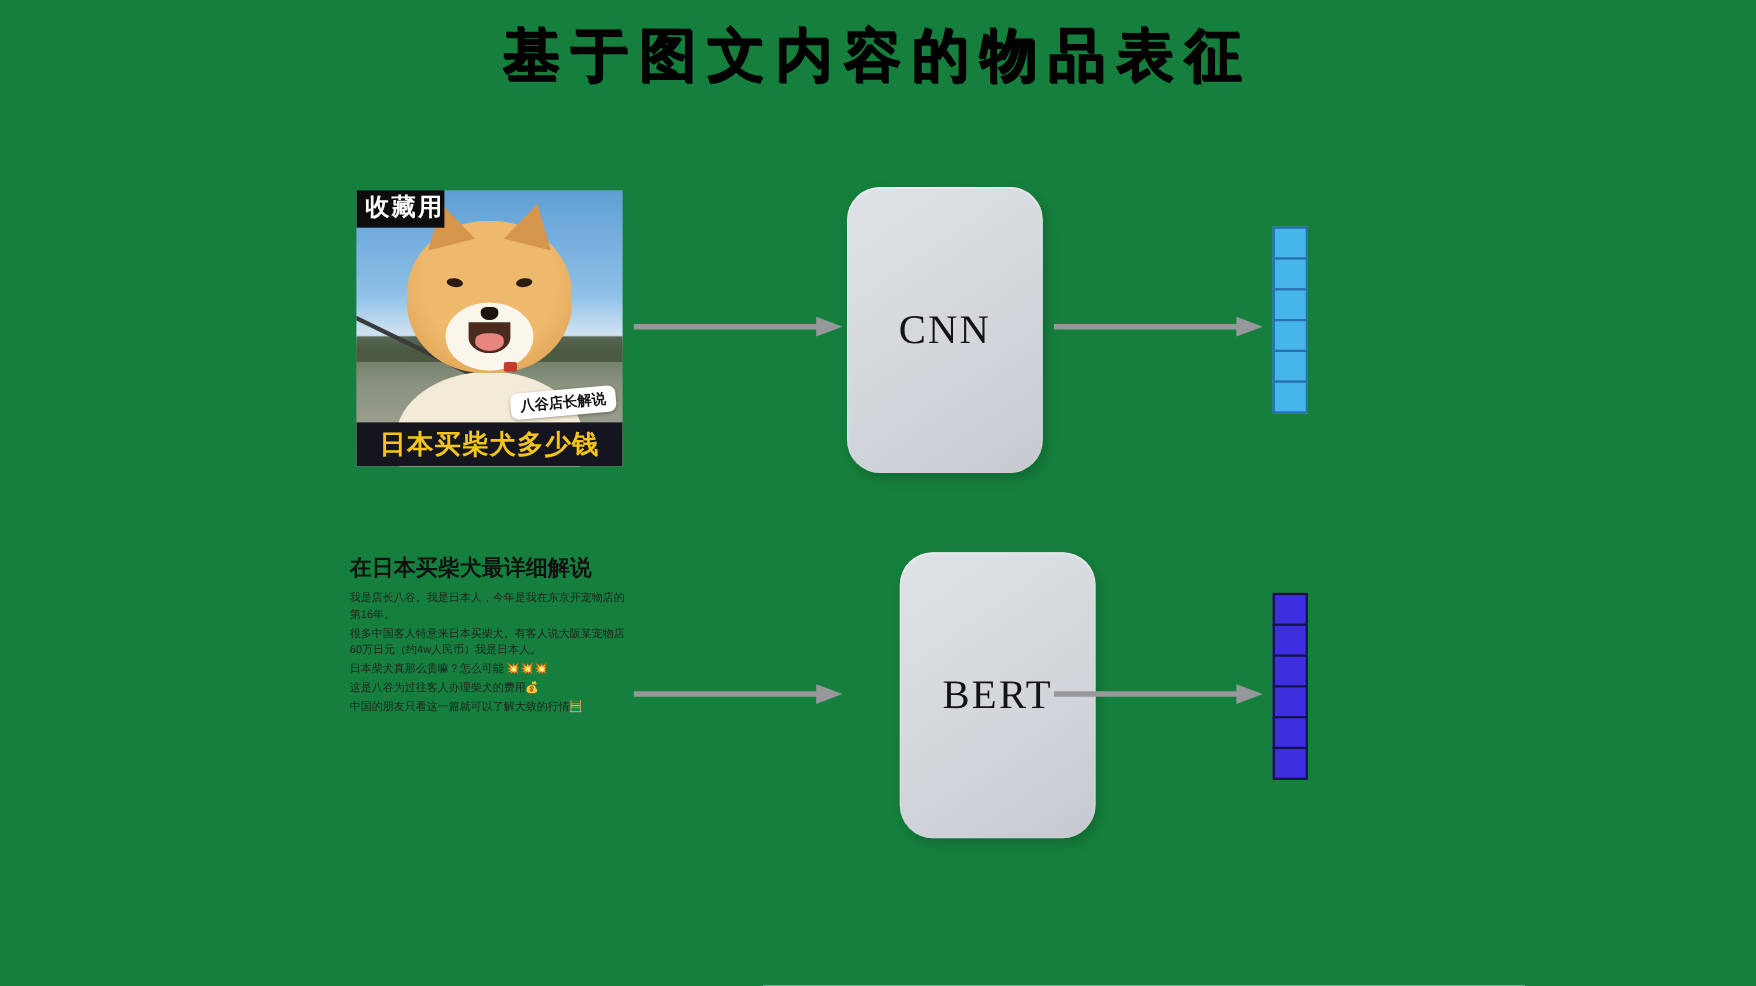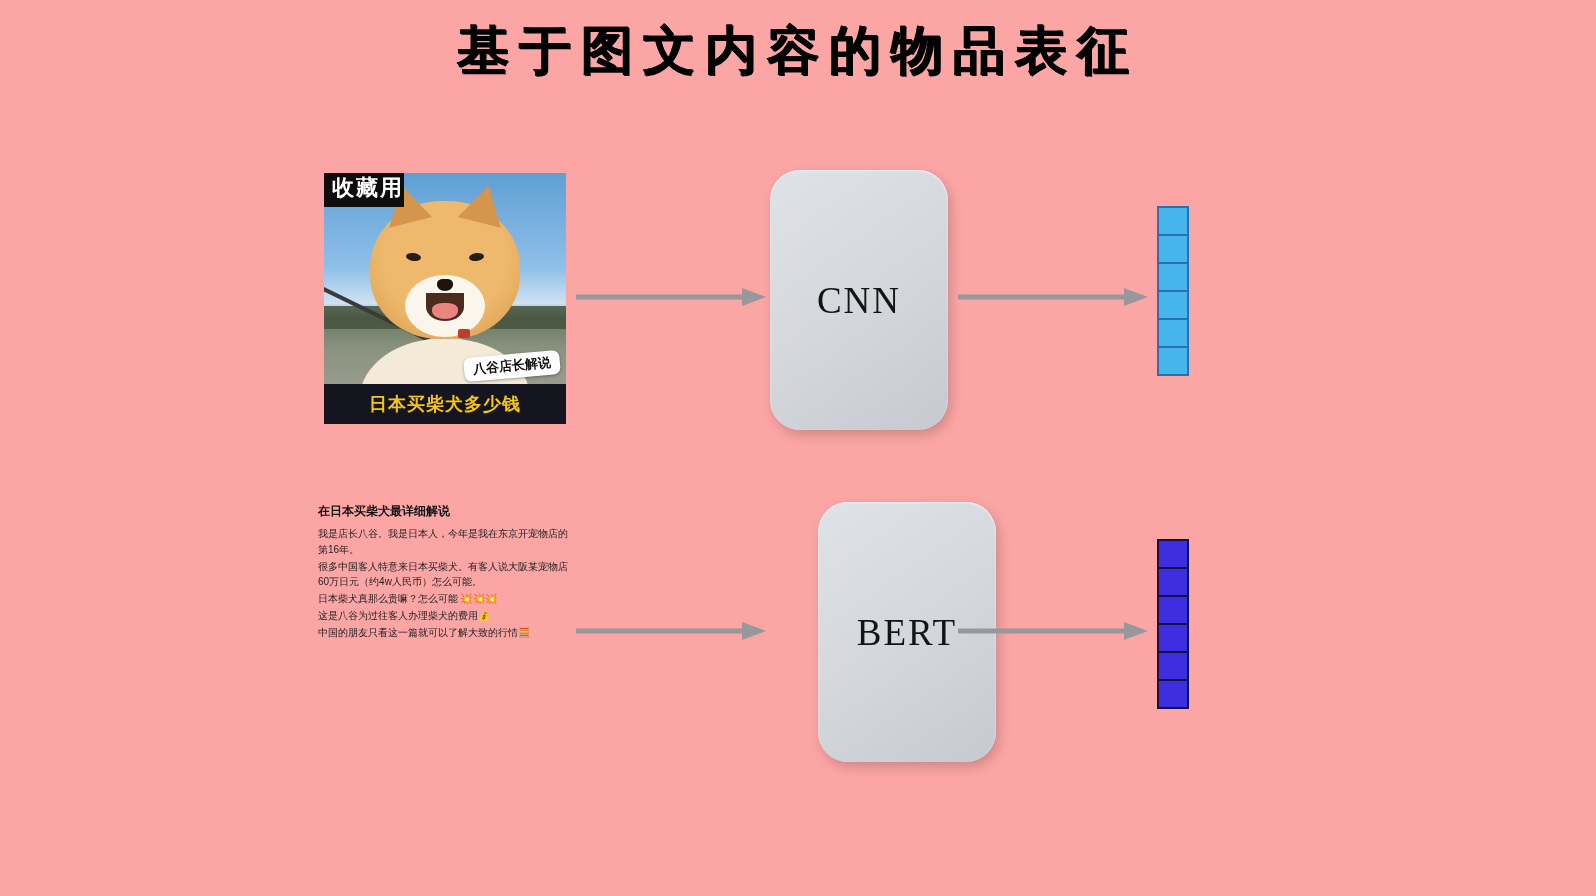--- a/index.html
+++ b/index.html
@@ -1,17 +1,17 @@
 <!DOCTYPE html>
 <html><head>
 <meta charset="utf-8">
 <style>
   * { margin:0; padding:0; box-sizing:border-box; }
   body { background:#ffffff; font-family:"Liberation Sans","DejaVu Sans",sans-serif; }
-  .canvas { position:relative; width:1596px; height:896px; background:#fca5a5; margin:0 auto; overflow:hidden; }
+  .canvas { position:relative; width:1596px; height:896px; background:#15803d; margin:0 auto; overflow:hidden; }
 
   
   .page-title {
     position:absolute; top:16px; left:0; width:1596px;
     text-align:center; font-size:52px; font-weight:900; color:#000;
     letter-spacing:10px;
     text-shadow:1px 1px 0 #000, -0.5px -0.5px 0 #000;
   }
 
   
@@ -39,26 +39,26 @@
   .mouth { position:absolute; left:56px; top:92px; width:38px; height:28px; background:#4a2b1e; border-radius:0 0 50% 50%; }
   .tongue { position:absolute; left:6px; top:10px; width:26px; height:16px; background:#e8857f; border-radius:40% 40% 50% 50%; }
   .collar-tag { position:absolute; left:88px; top:128px; width:12px; height:9px; background:#c23b2e; border-radius:2px; }
 
   .photo-badge { position:absolute; left:0; top:-6px; background:#0d0d0d; color:#fff;
     font-weight:bold; font-size:22px; padding:6px 0 4px 8px; letter-spacing:2px; }
   .photo-sticker { position:absolute; right:6px; bottom:46px; background:#ffffff; color:#111;
     font-weight:bold; font-size:13px; padding:3px 9px; border-radius:7px; transform:rotate(-5deg);
     box-shadow:0 1px 3px rgba(0,0,0,.35); white-space:nowrap; }
   .photo-caption { position:absolute; left:0; bottom:0; width:100%; height:40px; background:#15151f;
-    color:#f5c518; font-weight:bold; font-size:18px; display:flex; align-items:center; justify-content:center;
+    color:#f5c518; font-weight:bold; font-size:24px; display:flex; align-items:center; justify-content:center;
     letter-spacing:1px; white-space:nowrap; }
 
   
   .article { position:absolute; left:318px; top:503px; width:252px; color:#222; }
-  .article h2 { font-size:12px; font-weight:bold; margin-bottom:6px; color:#111; }
+  .article h2 { font-size:20px; font-weight:bold; margin-bottom:6px; color:#111; }
   .article p { font-size:10px; line-height:1.58; margin-bottom:1px; }
 
   
   .model-box { position:absolute; width:178px; height:260px; border-radius:30px;
     background:linear-gradient(145deg,#dfe2e7 0%,#d3d6db 55%,#c6c9d0 100%);
     box-shadow:3px 5px 12px rgba(0,0,0,.18), inset 0 1px 2px rgba(255,255,255,.7);
     display:flex; align-items:center; justify-content:center; }
   .model-box.cnn  { left:770px; top:170px; }
   .model-box.bert { left:770px; top:502px;margin-left:48px; }
   .model-label { font-family:"Liberation Serif","DejaVu Serif",serif; font-size:37px; color:#141414; letter-spacing:2px; }
@@ -124,21 +124,21 @@
       <div class="cell" style="background: rgb(69, 181, 234); border-color: rgb(42, 111, 174);"></div>
       <div class="cell" style="background: rgb(69, 181, 234); border-color: rgb(42, 111, 174);"></div>
       <div class="cell" style="background: rgb(69, 181, 234); border-color: rgb(42, 111, 174);"></div>
       <div class="cell" style="background: rgb(69, 181, 234); border-color: rgb(42, 111, 174);"></div>
       <div class="cell" style="background: rgb(69, 181, 234); border-color: rgb(42, 111, 174);"></div>
     </div>
 
   <div class="article">
     <h2>在日本买柴犬最详细解说</h2>
     <p>我是店长八谷。我是日本人，今年是我在东京开宠物店的第16年。</p>
-    <p>很多中国客人特意来日本买柴犬。有客人说大阪某宠物店60万日元（约4w人民币）怎么可能。</p>
+    <p>很多中国客人特意来日本买柴犬。有客人说大阪某宠物店60万日元（约4w人民币）我是日本人。</p>
     <p>日本柴犬真那么贵嘛？怎么可能 💥💥💥</p>
     <p>这是八谷为过往客人办理柴犬的费用💰</p>
     <p>中国的朋友只看这一篇就可以了解大致的行情🧮</p>
   </div>
 
   <svg class="arrow arrow-3" viewBox="0 0 190 22">
     <line x1="0" y1="11" x2="168" y2="11" stroke="#97989c" stroke-width="5"></line>
     <polygon points="166,2 190,11 166,20" fill="#97989c"></polygon>
   </svg>
 

